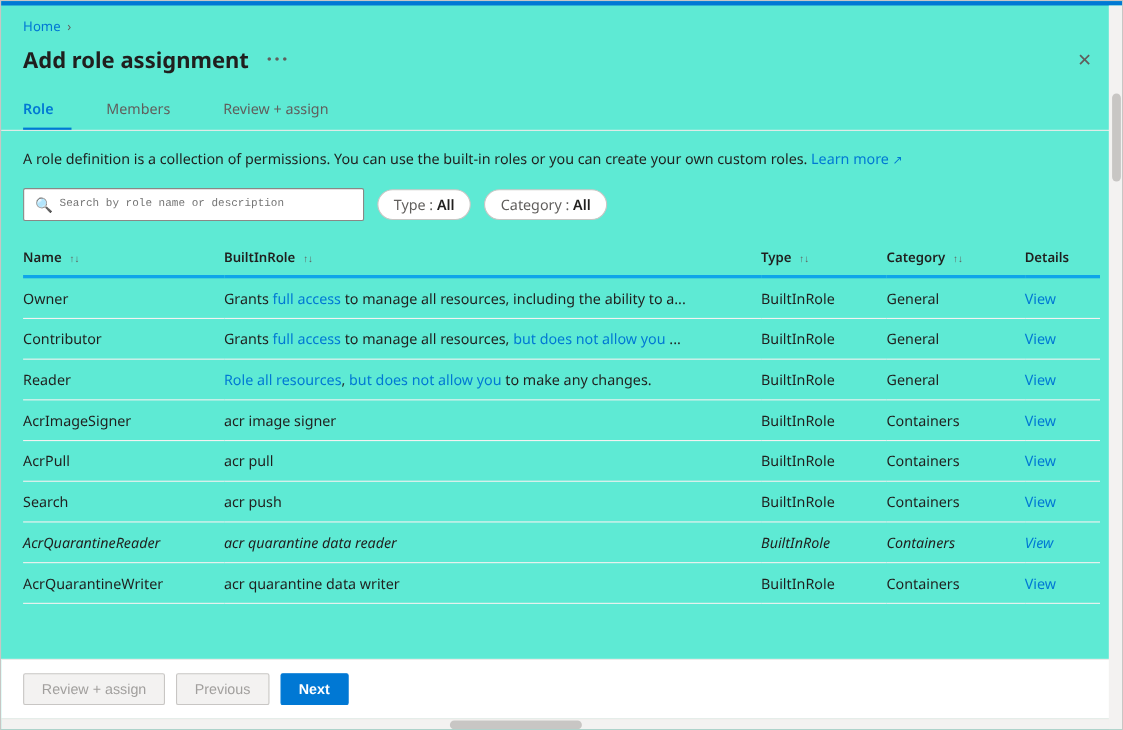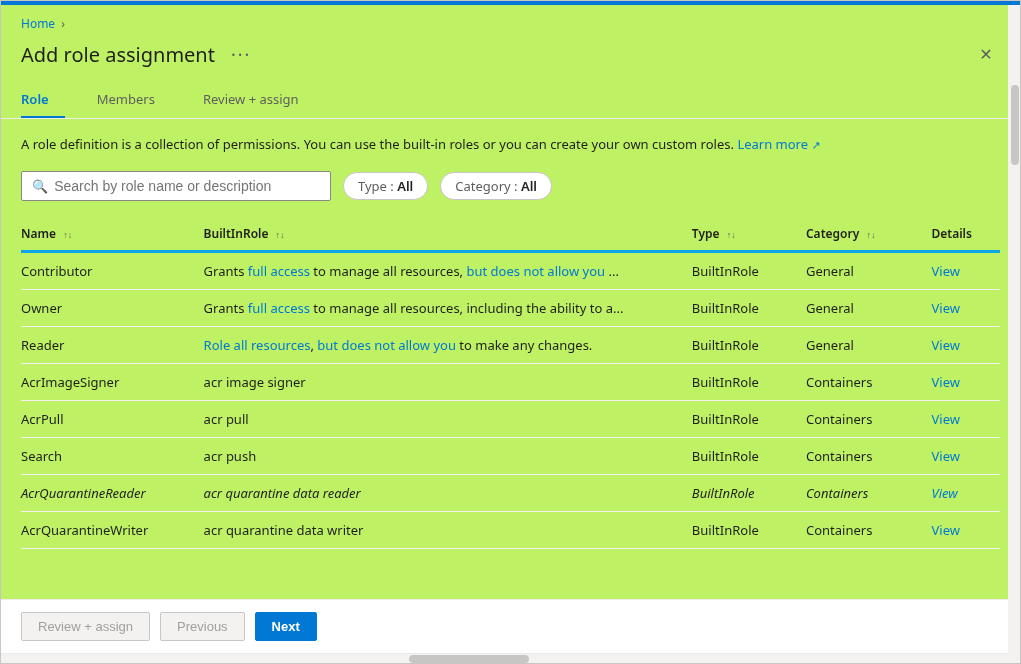--- a/index.html
+++ b/index.html
@@ -8,21 +8,21 @@
       font-size: 13px;
       background: #f3f2f1;
       display: flex;
       align-items: center;
       justify-content: center;
       min-height: 100vh;
     }
     .window {
       width: 1021px;
       height: 664px;
-      background: #bef264;
+      background: #5eead4;
       border: 1px solid #c8c6c4;
       display: flex;
       flex-direction: column;
       position: relative;
       overflow: hidden;
     }
     
     .window::before {
       content: '';
       display: block;
@@ -43,21 +43,21 @@
       color: #0078d4;
       margin-bottom: 8px;
     }
     .title-row {
       display: flex;
       align-items: center;
       justify-content: space-between;
     }
     .page-title {
       font-size: 20px;
-      font-weight: 400;
+      font-weight: 700;
       color: #201f1e;
       display: flex;
       align-items: center;
       gap: 10px;
     }
     .ellipsis-btn {
       font-size: 18px;
       color: #605e5c;
       cursor: pointer;
       padding: 2px 6px;
@@ -120,24 +120,25 @@
       align-items: center;
       border: 1px solid #8a8886;
       border-radius: 2px;
       padding: 5px 10px;
       width: 310px;
       background: #fff;
     }
     .search-box input {
       border: none;
       outline: none;
-      font-size: 14px;
+      font-size: 10px;
       color: #605e5c;
       width: 100%;
       background: transparent;
+      font-family: Liberation Mono, monospace;
     }
     .search-icon {
       color: #605e5c;
       margin-right: 6px;
       font-size: 13px;
     }
     .filter-badge {
       border: 1px solid #c8c6c4;
       border-radius: 14px;
       padding: 4px 14px;
@@ -322,29 +323,29 @@
               <span>Category</span>
               <span class="sort-arrows">↑↓</span>
             </th>
             <th>
               <span>Details</span>
             </th>
           </tr>
         </thead>
         <tbody id="table-body">
         <tr style="cursor: pointer;">
+              <td class="td-name">Owner</td>
+              <td class="td-desc">Grants <span style="color:#0078d4;">full access</span> to manage all resources, including the ability to a...</td>
+              <td class="td-type">BuiltInRole</td>
+              <td class="td-category">General</td>
+              <td class="td-details"><a href="#" class="view-link">View</a></td>
+            </tr>
+            <tr style="cursor: pointer;">
               <td class="td-name">Contributor</td>
               <td class="td-desc">Grants <span style="color:#0078d4;">full access</span> to manage all resources, <span style="color:#0078d4;">but does not allow you</span> ...</td>
-              <td class="td-type">BuiltInRole</td>
-              <td class="td-category">General</td>
-              <td class="td-details"><a href="#" class="view-link">View</a></td>
-            </tr>
-            <tr style="cursor: pointer;">
-              <td class="td-name">Owner</td>
-              <td class="td-desc">Grants <span style="color:#0078d4;">full access</span> to manage all resources, including the ability to a...</td>
               <td class="td-type">BuiltInRole</td>
               <td class="td-category">General</td>
               <td class="td-details"><a href="#" class="view-link">View</a></td>
             </tr>
             <tr style="cursor: pointer;">
               <td class="td-name">Reader</td>
               <td class="td-desc"><span style="color:#0078d4;">Role all resources</span>, <span style="color:#0078d4;">but does not allow you</span> to make any changes.</td>
               <td class="td-type">BuiltInRole</td>
               <td class="td-category">General</td>
               <td class="td-details"><a href="#" class="view-link">View</a></td>

